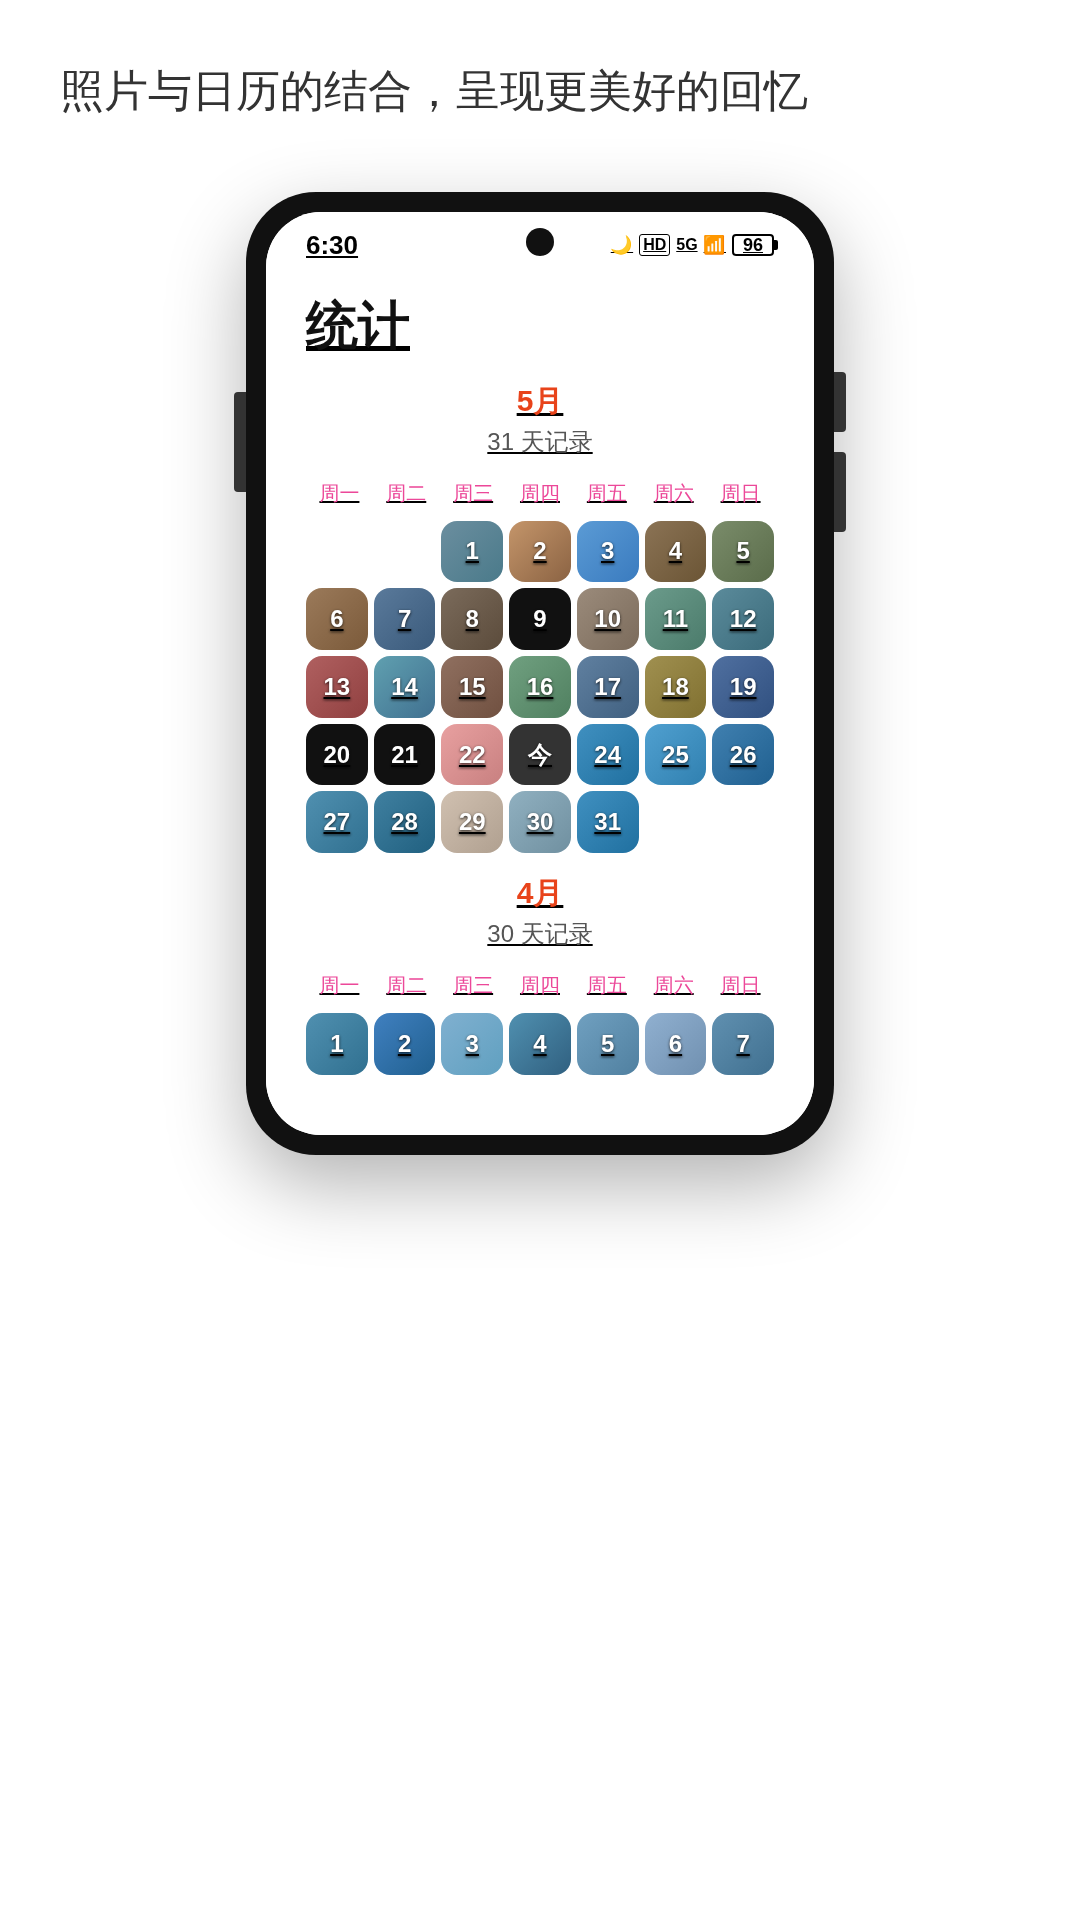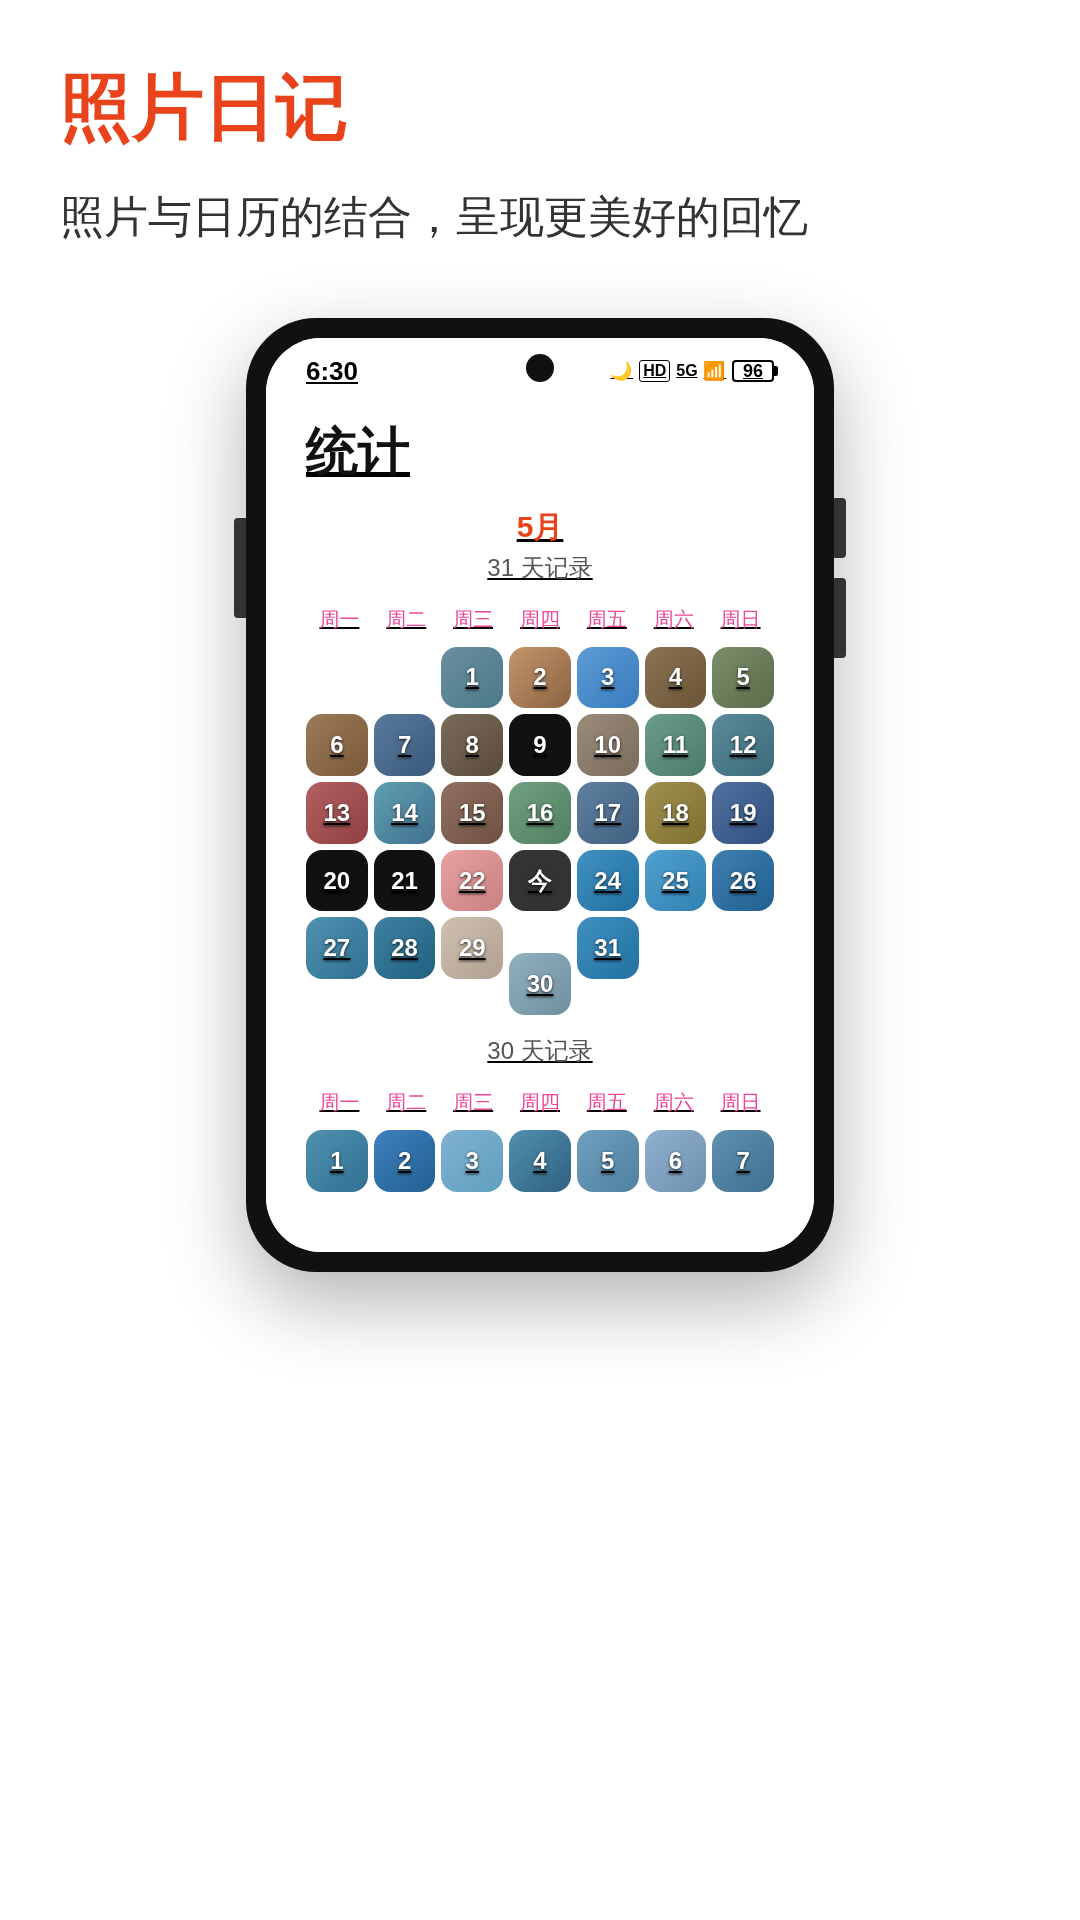--- a/index.html
+++ b/index.html
@@ -240,21 +240,21 @@
     .photo-17 { background: linear-gradient(135deg, #6080a0, #406080); }
     .photo-18 { background: linear-gradient(135deg, #a09050, #807030); }
     .photo-19 { background: linear-gradient(135deg, #5070a0, #305080); }
     .photo-22 { background: linear-gradient(135deg, #e8a0a0, #c88080); }
     .photo-24 { background: linear-gradient(135deg, #4090c0, #2070a0); }
     .photo-25 { background: linear-gradient(135deg, #50a0d0, #3080b0); }
     .photo-26 { background: linear-gradient(135deg, #4080b0, #206090); }
     .photo-27 { background: linear-gradient(135deg, #5090b0, #307090); }
     .photo-28 { background: linear-gradient(135deg, #4080a0, #206080); }
     .photo-29 { background: linear-gradient(135deg, #d0c0b0, #b0a090); }
-    .photo-30 { background: linear-gradient(135deg, #90b0c0, #7090a0); margin-top: 36px; }
+    .photo-30 { background: linear-gradient(135deg, #90b0c0, #7090a0); }
     .photo-31 { background: linear-gradient(135deg, #4090c0, #2070a0); }
 
     .photo-a1 { background: linear-gradient(135deg, #5090b0, #307090); }
     .photo-a2 { background: linear-gradient(135deg, #4080c0, #206090); }
     .photo-a3 { background: linear-gradient(135deg, #80b0d0, #60a0c0); }
     .photo-a4 { background: linear-gradient(135deg, #5090b0, #306080); }
     .photo-a5 { background: linear-gradient(135deg, #70a0c0, #5080a0); }
     .photo-a6 { background: linear-gradient(135deg, #90b0d0, #7090b0); }
     .photo-a7 { background: linear-gradient(135deg, #6090b0, #407090); }
 
@@ -270,21 +270,20 @@
       background: #333;
     }
     .phone-side-btn.vol-up { top: 180px; height: 60px; }
     .phone-side-btn.vol-down { top: 260px; height: 80px; }
     .phone-side-btn.power { top: 200px; height: 100px; left: -12px; border-radius: 4px 0 0 4px; }
   </style>
 </head>
 <body>
 
 <div class="page-header">
-  <h1 class="app-title">照片日记</h1>
   <p class="app-subtitle">照片与日历的结合，呈现更美好的回忆</p>
 </div>
 
 <div class="phone-frame">
 
   <div class="phone-side-btn vol-up"></div>
   <div class="phone-side-btn vol-down"></div>
   <div class="phone-side-btn power"></div>
 
   <div class="phone-screen">
@@ -421,20 +420,21 @@
           </div>
           <div class="cal-day photo-31">
             <span class="day-number">31</span>
           </div>
           <div class="cal-day empty"></div>
           <div class="cal-day empty"></div>
         </div>
       </div>
 
       <div class="month-section">
+        <div class="month-label">4月</div>
         <div class="records-label">30 天记录</div>
 
         <div class="weekday-row">
           <span class="weekday-cell">周一</span>
           <span class="weekday-cell">周二</span>
           <span class="weekday-cell">周三</span>
           <span class="weekday-cell">周四</span>
           <span class="weekday-cell">周五</span>
           <span class="weekday-cell">周六</span>
           <span class="weekday-cell">周日</span>

